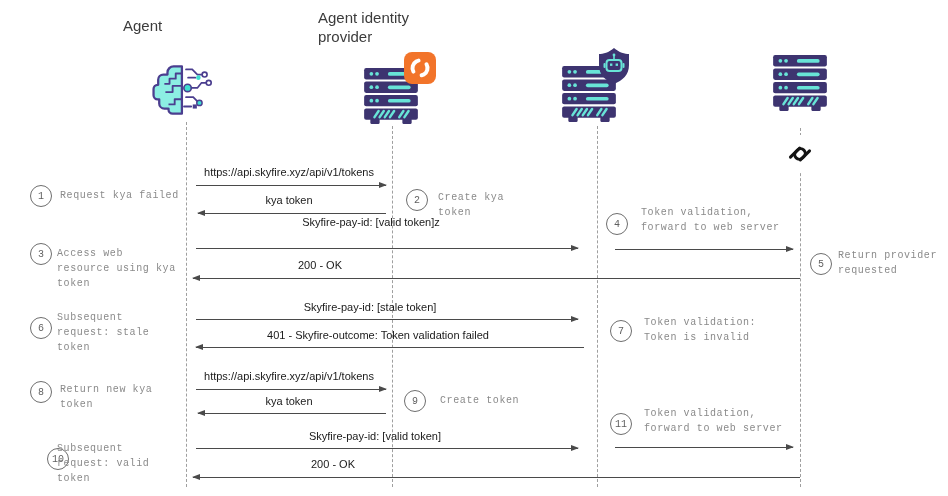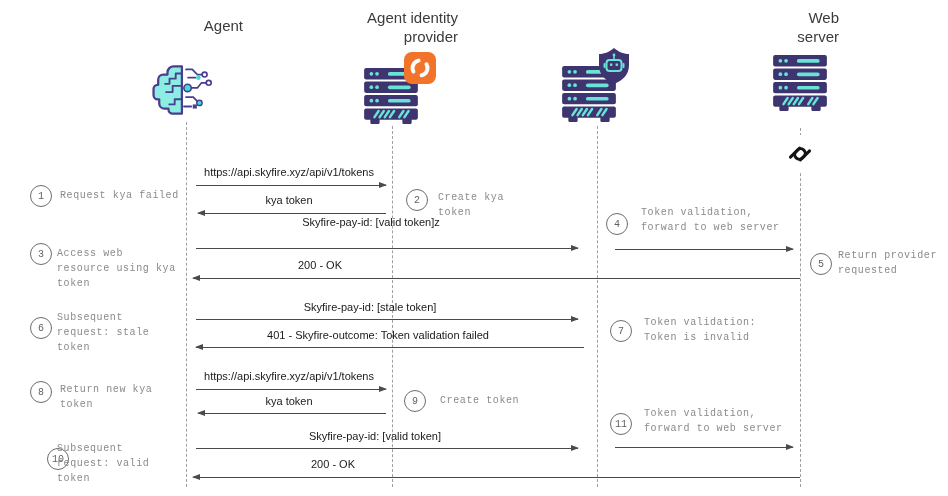--- a/index.html
+++ b/index.html
@@ -4,21 +4,21 @@
 <style>
   :root{
     --line:#4a4a4a; --lifeline:#9f9f9f; --steptext:#8a8a8a; --stepring:#6e6e6e;
     --header:#3c3c3c; --label:#1a1a1a; --indigo:#3d3470; --teal:#68e4d7;
     --orange:#f2742a; --logoink:#141414;
   }
   html,body{margin:0;padding:0;background:#fff;}
   #canvas{position:relative;width:948px;height:496px;background:#fff;overflow:hidden;
           font-family:"Liberation Sans",sans-serif;}
   .lifeline{position:absolute;width:0;border-left:1px dashed var(--lifeline);}
-  .pheader{position:absolute;transform:translateX(-50%);text-align:right;
+  .pheader{position:absolute;transform:translateX(-50%);text-align:left;
            font-size:15px;line-height:19px;color:var(--header);white-space:pre-line;}
   .icon{position:absolute;}
   .msg-label{position:absolute;transform:translateX(-50%);font-size:11px;color:var(--label);
              white-space:nowrap;}
   .arrow{position:absolute;height:0;border-top:1px solid var(--line);}
   .arrow.r::after{content:"";position:absolute;right:-1px;top:-4px;width:0;height:0;
       border-top:3.5px solid transparent;border-bottom:3.5px solid transparent;
       border-left:8px solid var(--line);}
   .arrow.l::after{content:"";position:absolute;left:-1px;top:-4px;width:0;height:0;
       border-top:3.5px solid transparent;border-bottom:3.5px solid transparent;
@@ -68,22 +68,20 @@
 <div id="canvas">
 
   <div class="lifeline" style="left:186px;top:122px;height:365px"></div>
   <div class="lifeline" style="left:392px;top:126px;height:361px"></div>
   <div class="lifeline" style="left:597px;top:126px;height:361px"></div>
   <div class="lifeline" style="left:800px;top:128px;height:359px"></div>
 
   <div class="pheader" style="left:183px;top:16px;width:120px">Agent</div>
   <div class="pheader" style="left:388px;top:8px;width:140px">Agent identity
 provider</div>
-  <div class="pheader" style="left:799px;top:8px;width:80px">Web
-server</div>
 
   <div class="icon" style="left:152px;top:60px">
     <svg width="66" height="60" viewBox="0 0 64 58">
       <path d="M29 6 h-8 a6 6 0 0 0 -6 6 v2 h-4 a5 5 0 0 0 -5 5 v5 h-0.5 a4 4 0 0 0 -4 4 v6 a4 4 0 0 0 4 4 h1.5 v4 a5 5 0 0 0 5 5 h4 v1 a4 4 0 0 0 4 4 h9 z" fill="#8ceee3" stroke="#4b3e8f" stroke-width="2.2" stroke-linejoin="round"></path>
       <g fill="none" stroke="#4b3e8f" stroke-width="1.8" stroke-linejoin="round">
         <path d="M29 13 h-6 v5 h-6 v5 h-5"></path>
         <path d="M29 25 h-9 v6 h-7"></path>
         <path d="M29 38 h-7 v5 h-6"></path>
       </g>
       <g fill="none" stroke="#4b3e8f" stroke-width="1.7" stroke-linecap="round">

